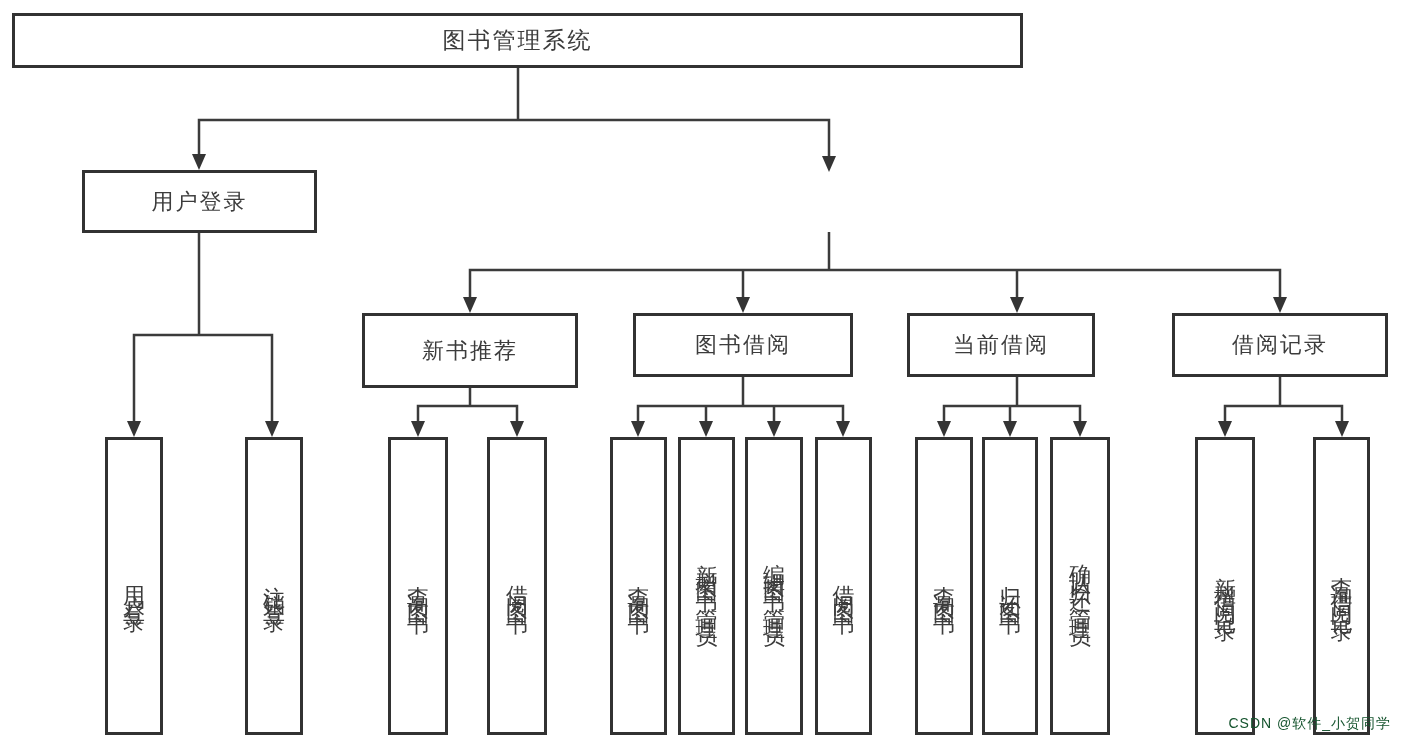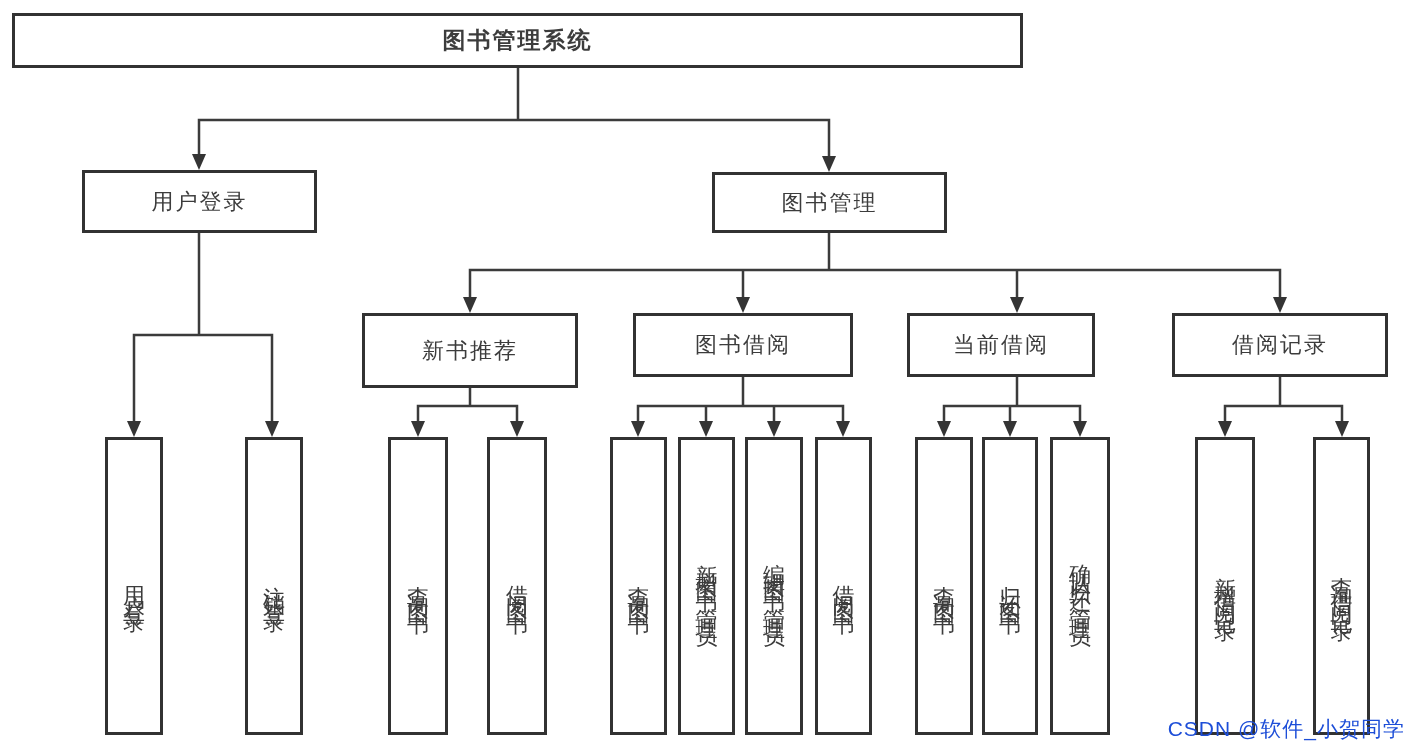--- a/index.html
+++ b/index.html
@@ -42,23 +42,23 @@
     text-orientation:mixed;
     font-size:22px;
     letter-spacing:9px;
     line-height:1;
     color:#3c3c3c;
     white-space:nowrap;
   }
   svg.wires{position:absolute;left:0;top:0;pointer-events:none;}
   .watermark{
     position:absolute;
-    right:0;top:715px;
-    font-size:21px;
-    color:#1d4ed8;
+    right:14px;top:715px;
+    font-size:14px;
+    color:#14532d;
     letter-spacing:1px;
     white-space:nowrap;
   }
 </style>
 </head>
 <body>
 
 <div id="canvas">
 
   <svg class="wires" width="1405" height="747" viewBox="0 0 1405 747">
@@ -113,29 +113,26 @@
       <polygon points="767,421 781,421 774,437"></polygon>
       <polygon points="836,421 850,421 843,437"></polygon>
       <polygon points="937,421 951,421 944,437"></polygon>
       <polygon points="1003,421 1017,421 1010,437"></polygon>
       <polygon points="1073,421 1087,421 1080,437"></polygon>
       <polygon points="1218,421 1232,421 1225,437"></polygon>
       <polygon points="1335,421 1349,421 1342,437"></polygon>
     </g>
   </svg>
 
-  <div class="node" style="left:12px;top:13px;width:1011px;height:55px;font-weight:bold;">
+  <div class="node" style="left:12px;top:13px;width:1011px;height:55px;">
     <span class="hlabel root-label">图书管理系统</span>
   </div>
 
   <div class="node" style="left:82px;top:170px;width:235px;height:63px;">
     <span class="hlabel">用户登录</span>
-  </div>
-  <div class="node" style="left:712px;top:172px;width:235px;height:61px;">
-    <span class="hlabel">图书管理</span>
   </div>
 
   <div class="node" style="left:362px;top:313px;width:216px;height:75px;">
     <span class="hlabel">新书推荐</span>
   </div>
   <div class="node" style="left:633px;top:313px;width:220px;height:64px;">
     <span class="hlabel">图书借阅</span>
   </div>
   <div class="node" style="left:907px;top:313px;width:188px;height:64px;">
     <span class="hlabel">当前借阅</span>

